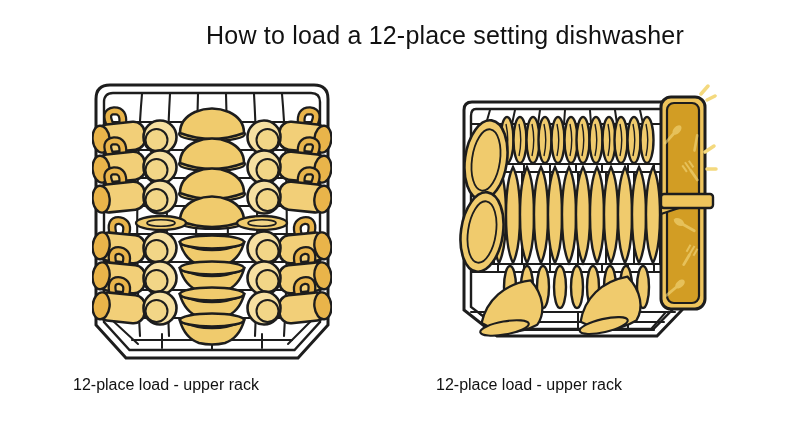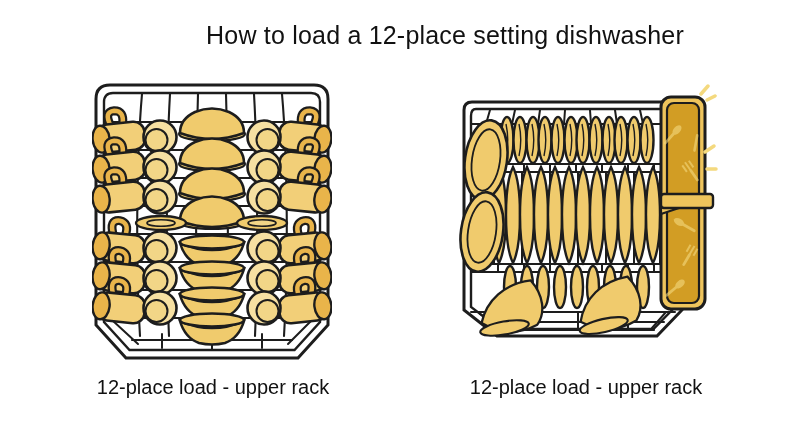--- a/index.html
+++ b/index.html
@@ -11,21 +11,21 @@
   body{
     width:800px;height:444px;position:relative;overflow:hidden;
     background:var(--background);color:var(--text);
     font-family:"Liberation Sans", sans-serif;
   }
   .title{
     position:absolute;top:21px;left:0;width:800px;text-align:center;
     font-size:25px;letter-spacing:.2px;color:var(--text);margin-left:45px;
   }
   .caption{
-    position:absolute;top:376px;font-size:20px;text-align:center;color:var(--text);
+    position:absolute;top:376px;font-size:16px;text-align:left;color:var(--text);
   }
   #caption-left{left:73px;width:280px;}
   #caption-right{left:436px;width:300px;}
   svg{position:absolute;display:block;}
   #rack-left{left:92px;top:82px;}
   #rack-right{left:458px;top:84px;}
   .wire{stroke:var(--outline);fill:none;stroke-linecap:round;}
 </style>
 </head>
 <body>

